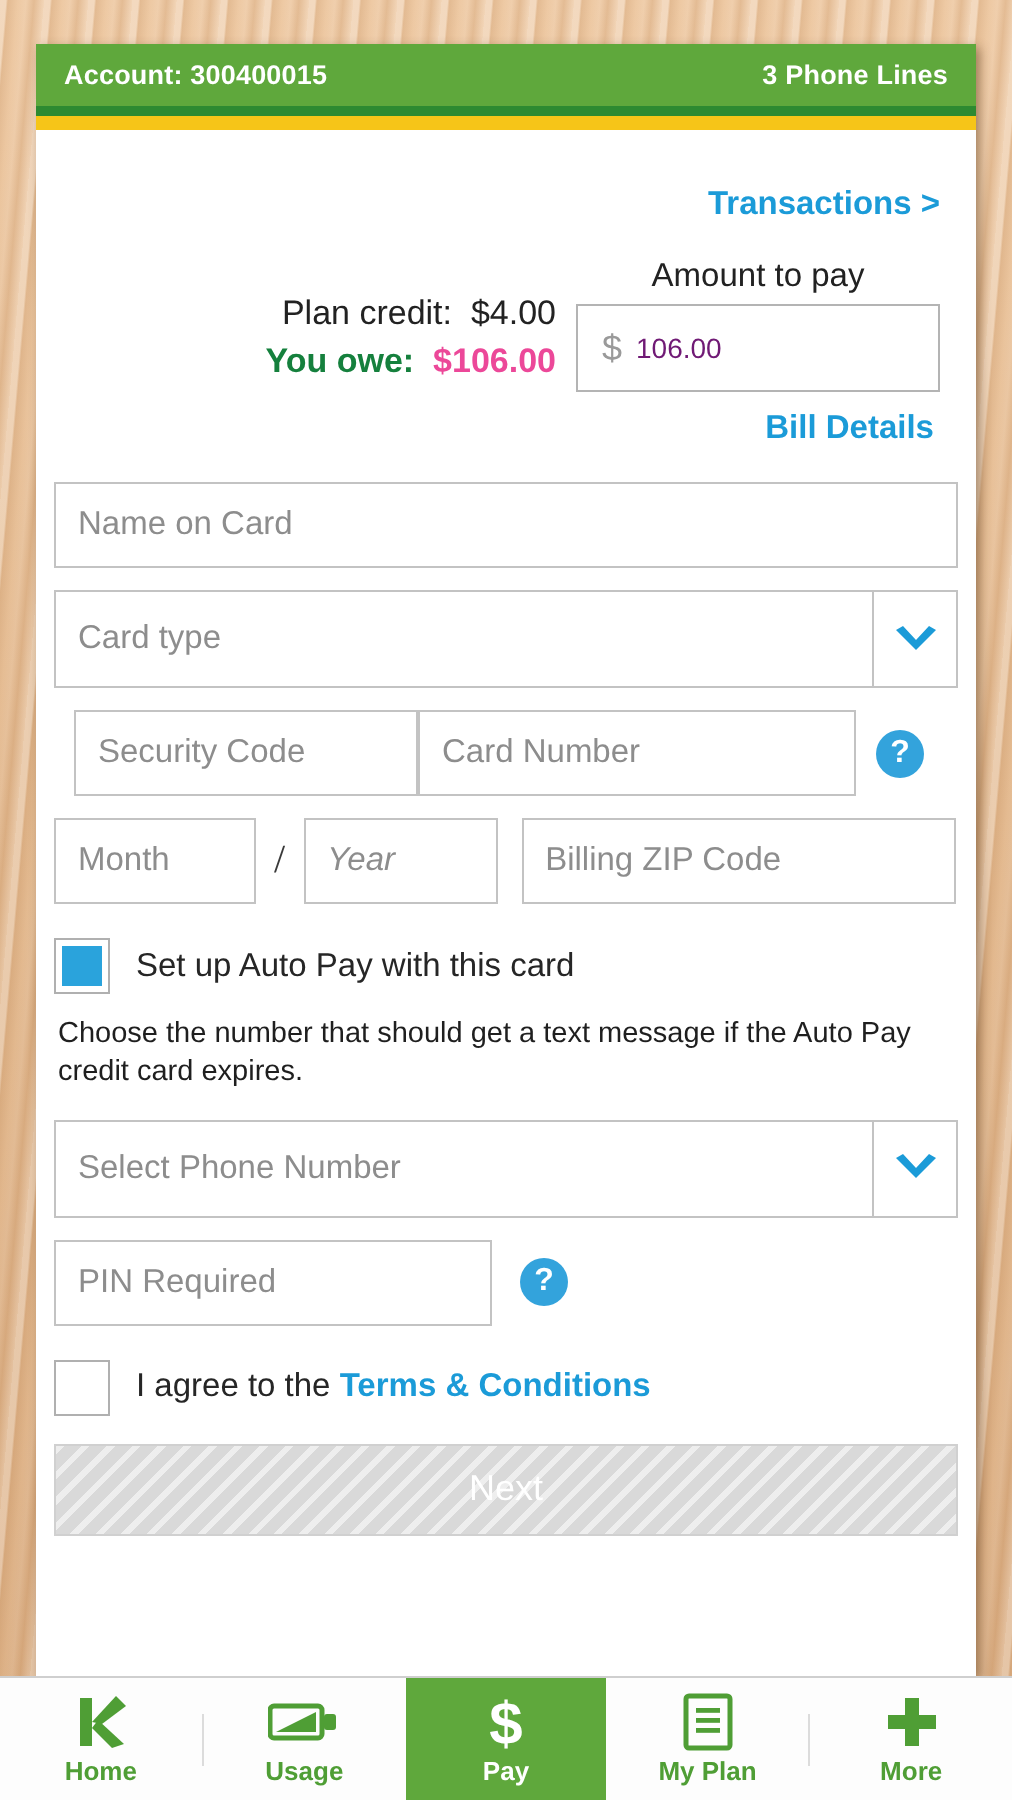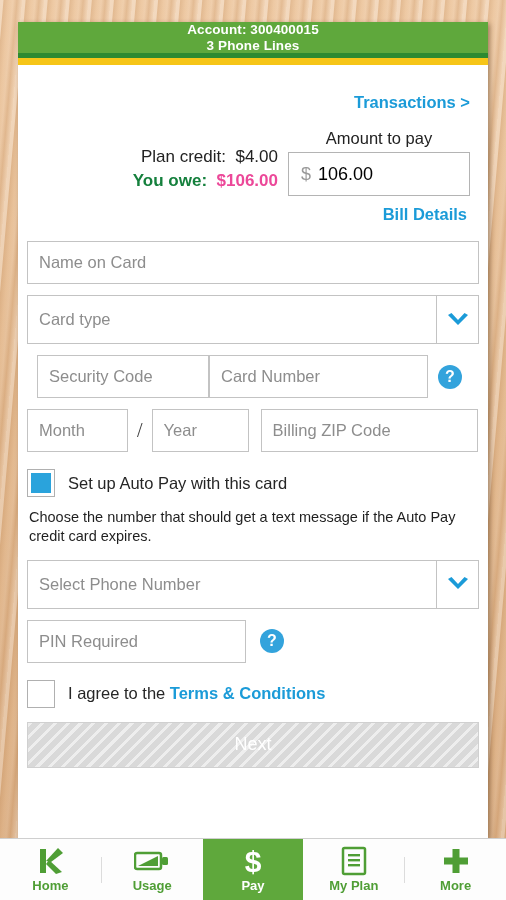--- a/index.html
+++ b/index.html
@@ -41,21 +41,20 @@
   }
 
   
   .acct-bar {
     height: 31px;
     background: #5fa83c;
     display: flex;
     align-items: center;
     justify-content: space-between;
     padding: 0 14px;
-    flex-direction: column;
   }
   .acct-bar span {
     color: #ffffff;
     font-size: 13.5px;
     font-weight: bold;
     letter-spacing: 0.1px;
   }
   .acct-underline { height: 5px; background: #2d8a31; }
   .acct-gold { height: 7px; background: #f6c518; }
 
@@ -98,21 +97,21 @@
   }
   .amt-box {
     height: 44px;
     border: 1px solid #b4b4b4;
     display: flex;
     align-items: center;
     padding-left: 12px;
     background: #fff;
   }
   .amt-box .cur { color: #9a9a9a; font-size: 18px; padding-right: 7px; }
-  .amt-box .val { color: #000000; font-size: 18px; }
+  .amt-box .val { color: #701a75; font-size: 14px; }
 
   .bill-row { text-align: right; padding: 9px 12px 0 0; }
 
   
   .fld {
     border: 1px solid #c3c3c3;
     background: #fff;
     height: 43px;
     display: flex;
     align-items: center;
@@ -314,21 +313,21 @@
           <span>Card Number</span>
         </div>
         <div class="help" style="margin-left:10px;">?</div>
       </div>
 
       <div class="row mt11">
         <div class="fld" style="width:101px;">
           <span>Month</span>
         </div>
         <span class="slash">/</span>
-        <div class="fld" style="width:97px;">
+        <div class="fld" style="width:97px;font-style:italic;">
           <span>Year</span>
         </div>
         <div class="fld" style="width:217px; margin-left:12px;">
           <span>Billing ZIP Code</span>
         </div>
       </div>
 
       <div class="cb-row" style="margin-top:17px;">
         <div class="cb on">
             <i></i>

